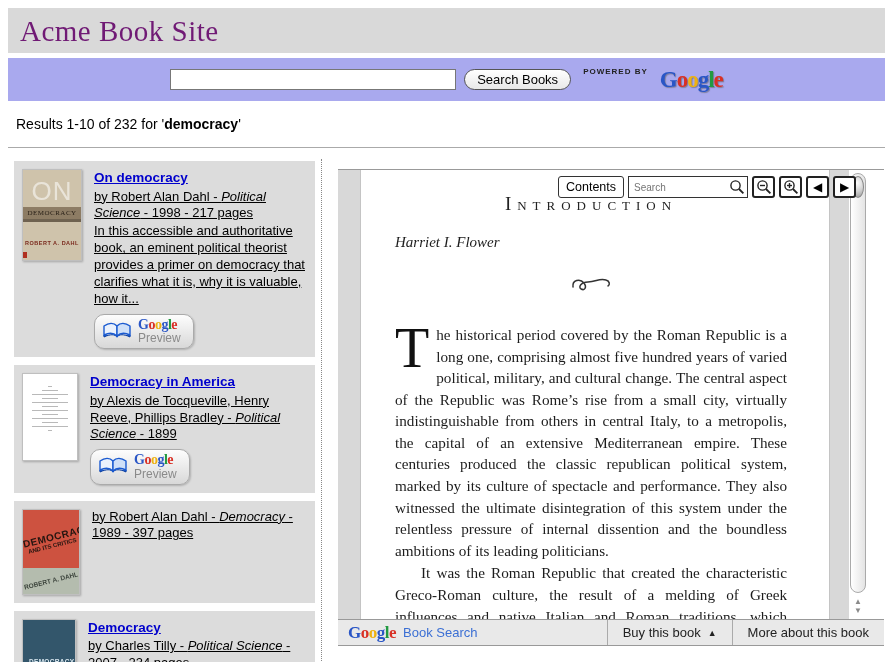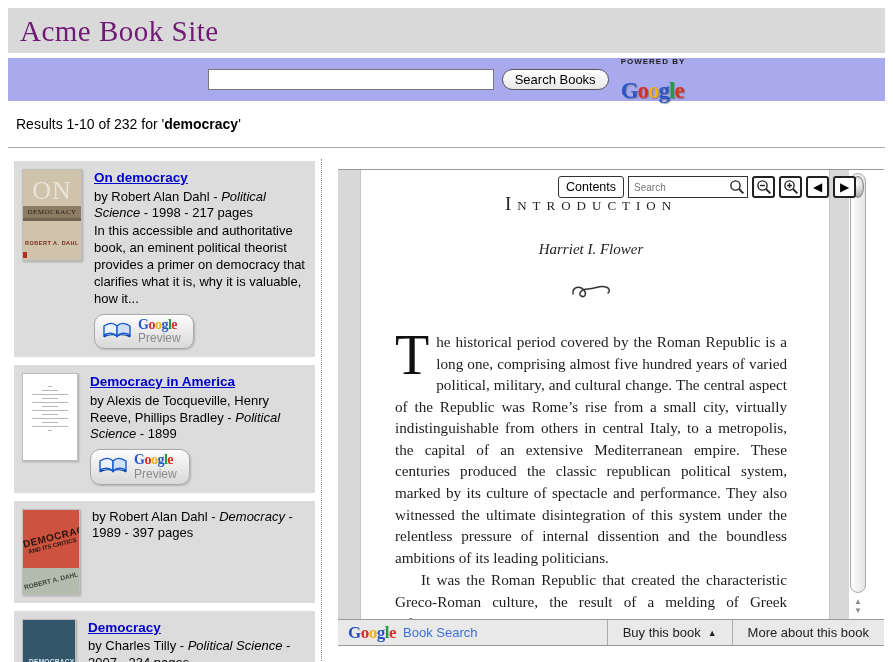--- a/index.html
+++ b/index.html
@@ -8,45 +8,45 @@
   #wrap { position:relative; width:893px; height:662px; overflow:hidden; background:#fff; }
 
   
   .site-header { margin:8px 8px 0; height:45px; background:#d9d9d9; }
   .site-title { font-family:"Liberation Serif", serif; font-weight:400; font-size:29px; color:#701a75; padding:7px 0 0 12px; letter-spacing:0.5px; }
 
   
   .search-bar { margin:5px 8px 0; height:43px; background:#a9a9ee; display:flex; align-items:center; justify-content:center; gap:8px; }
   .search-input { width:286px; height:21px; border:1px solid #777; background:#fff; padding:0 4px; font-size:13px; }
   .search-btn { height:21px; padding:0 12px; font-size:13px; color:#000; background:linear-gradient(#ffffff,#e8e8e8); border:1px solid #555; border-radius:11px; cursor:pointer; }
-  .powered { display:flex; flex-direction:column; line-height:1; margin-left:4px;gap:12px; }
+  .powered { display:flex; flex-direction:row; line-height:1; margin-left:4px;gap:12px; }
   .powered-label { font-size:8px; font-weight:bold; letter-spacing:1px; color:#222; margin-bottom:1px; }
   .glogo { font-family:"Liberation Serif", serif; font-weight:bold; }
   .glogo-lg { font-size:23px; text-shadow:1px 1px 1px rgba(90,90,90,0.55); letter-spacing:-1px; }
   .glogo-sm { font-size:14px; letter-spacing:-0.5px; }
   .glogo-md { font-size:17px; letter-spacing:-0.5px; }
 
   
   .results-line { margin:15px 0 0 16px; font-size:14px; color:#000; }
   .results-line b { font-weight:bold; }
   .rule { margin:15px 8px 0; border:none; border-top:1px solid #aaa; height:0; }
 
   
   .content { display:flex; align-items:flex-start; padding:0 8px; margin-top:11px; height:502px; }
   .sidebar { width:314px; flex:none; align-self:stretch; border-right:1px dotted #888; padding:2px 6px 0 6px; }
   .result-item { background:#dcdcdc; padding:8px; margin-bottom:8px; display:flex; gap:12px; }
-  .result-text { flex:1; font-size:13px; line-height:1.3; color:#000; }
+  .result-text { flex:1; font-size:13px; line-height:1.3; color:#000;text-decoration:underline; }
   .result-title { color:#0000cc; font-weight:bold; font-size:13.5px; text-decoration:underline; display:inline-block; margin-bottom:2px; cursor:pointer; }
   .byline i { font-style:italic; }
   .snippet { margin-top:1px; }
 
   
   .cover { flex:none; border:1px solid #bfbfbf; box-shadow:1px 1px 2px rgba(0,0,0,0.25); overflow:hidden; position:relative; }
   .cover1 { width:60px; height:92px; background:#cfc3ab; text-align:center; }
-  .c1-on { font-family:Liberation Serif, serif; font-size:26px; color:rgba(255,255,255,0.55); margin-top:6px; letter-spacing:1px; }
+  .c1-on { font-family:Liberation Sans, sans-serif; font-size:26px; color:rgba(255,255,255,0.55); margin-top:6px; letter-spacing:1px; }
   .c1-title { font-family:"Liberation Serif", serif; font-size:7px; letter-spacing:0.5px; color:#2a2118; background:#8d7c64; padding:2px 0; box-shadow:0 3px 0 #6f6250; }
   .c1-author { position:absolute; bottom:14px; left:0; right:0; font-size:5.5px; font-weight:bold; color:#7a281c; letter-spacing:0.5px; }
   .c1-spine { position:absolute; left:0; bottom:2px; width:4px; height:6px; background:#b03020; }
   .cover2 { width:56px; height:88px; background:#fff; padding:9px 7px; }
   .c2-line { height:1px; background:#b9b9b9; margin:3px 2px; }
   .c2-line.short { margin:3px 12px; }
   .c2-line.tiny { margin:3px 18px; }
   .cover3 { width:58px; height:86px; background:#cd5240; }
   .c3-block { transform:rotate(-14deg); margin-top:22px; text-align:center; }
   .c3-title { font-size:10px; font-weight:bold; color:#241510; letter-spacing:0.5px; }
@@ -61,21 +61,21 @@
   .preview-stack { display:flex; flex-direction:column; line-height:1.05; align-items:flex-start; }
   .preview-label { font-size:12px; color:#8a8a8a; }
 
   
   .viewer { width:546px; flex:none; margin-left:16px; margin-top:10px; display:flex; flex-direction:column; }
   .viewer-main { position:relative; height:450px; border-top:1px solid #999; display:flex; background:#fff; overflow:hidden; }
   .gutter-left { width:23px; flex:none; background:#d8d8d8; border-right:1px solid #c4c4c4; }
   .gutter-right { width:20px; flex:none; background:#d8d8d8; border-left:1px solid #c4c4c4; }
   .book-page { flex:1; padding:23px 42px 0 34px; font-family:"Liberation Serif", serif; color:#1c1c1c; overflow:hidden; }
   .bp-heading { text-align:center; font-variant:small-caps; font-size:19px; letter-spacing:6px; color:#222; }
-  .bp-author { text-align:center; font-style:italic; font-size:15px; margin-top:26px; }
+  .bp-author { text-align:left; font-style:italic; font-size:15px; margin-top:19px; }
   .bp-flourish { text-align:center; margin-top:24px; }
   .bp-para { font-size:15.2px; line-height:1.42; text-align:justify; }
   .bp-para1 { margin-top:27px; }
   .bp-para2 { text-indent:26px; margin-top:1px; }
   .dropcap { float:left; font-size:56px; line-height:44px; padding:2px 7px 0 0; color:#111; }
 
   
   .toolbar { position:absolute; top:6px; left:220px; display:flex; gap:4px; align-items:center; z-index:5; }
   .tb-btn { height:22px; background:#fff; border:2px solid #222; border-radius:3px; display:flex; align-items:center; justify-content:center; cursor:pointer; }
   .tb-contents { padding:0 7px; font-size:12.5px; border-width:1px; border-color:#333; }

